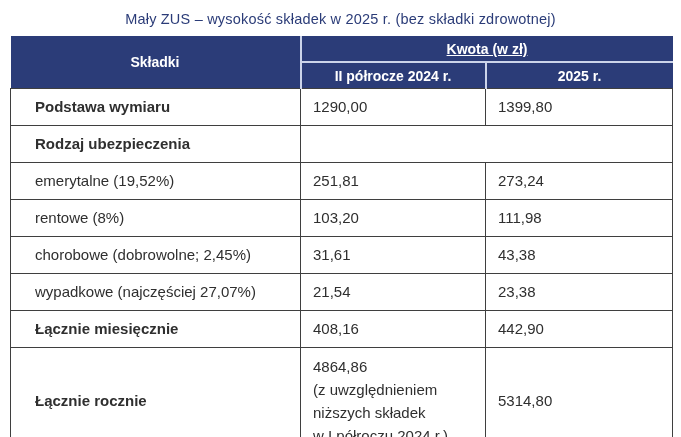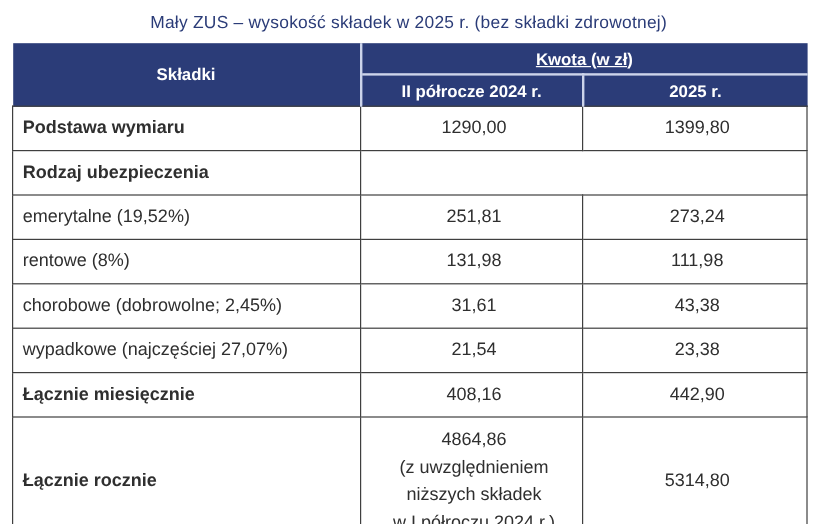--- a/index.html
+++ b/index.html
@@ -26,22 +26,22 @@
     font-size:14px;font-weight:bold;height:25px;padding:0 4px;text-align:center;
   }
   th.h-skladki{border-right:2px solid var(--header-divider,#ccd4ea);margin-top:28px;}
   th.h-kwota{border-bottom:2px solid var(--header-divider,#ccd4ea);text-decoration:underline;}
   th.h-2024{border-right:2px solid var(--header-divider,#ccd4ea);}
   tbody td{
     border:1px solid var(--border,#3f3f3f);
     font-size:15px;line-height:20px;height:32px;
     padding:2px 8px;vertical-align:middle;
   }
-  td.label{text-align:left;padding-left:8px;}
-  td.value{text-align:center;padding-left:12px;}
+  td.label{text-align:left;padding-left:24px;}
+  td.value{padding-left:12px;}
   td.bold{font-weight:bold;}
   tr.row-tall td{height:102px;}
   td.multiline{white-space:pre-line;line-height:23px;}
 </style>
 </head>
 <body>
 
 <div class="page-title">Mały ZUS – wysokość składek w 2025 r. (bez składki zdrowotnej)</div>
 
 <table class="zus">
@@ -70,21 +70,21 @@
       <td class="label bold">Rodzaj ubezpieczenia</td>
       <td class="value" colspan="2"></td>
     </tr>
     <tr>
       <td class="label">emerytalne (19,52%)</td>
       <td class="value">251,81</td>
       <td class="value">273,24</td>
     </tr>
     <tr>
       <td class="label">rentowe (8%)</td>
-      <td class="value">131,98</td>
+      <td class="value">103,20</td>
       <td class="value">111,98</td>
     </tr>
     <tr>
       <td class="label">chorobowe (dobrowolne; 2,45%)</td>
       <td class="value">31,61</td>
       <td class="value">43,38</td>
     </tr>
     <tr>
       <td class="label">wypadkowe (najczęściej 27,07%)</td>
       <td class="value">21,54</td>

